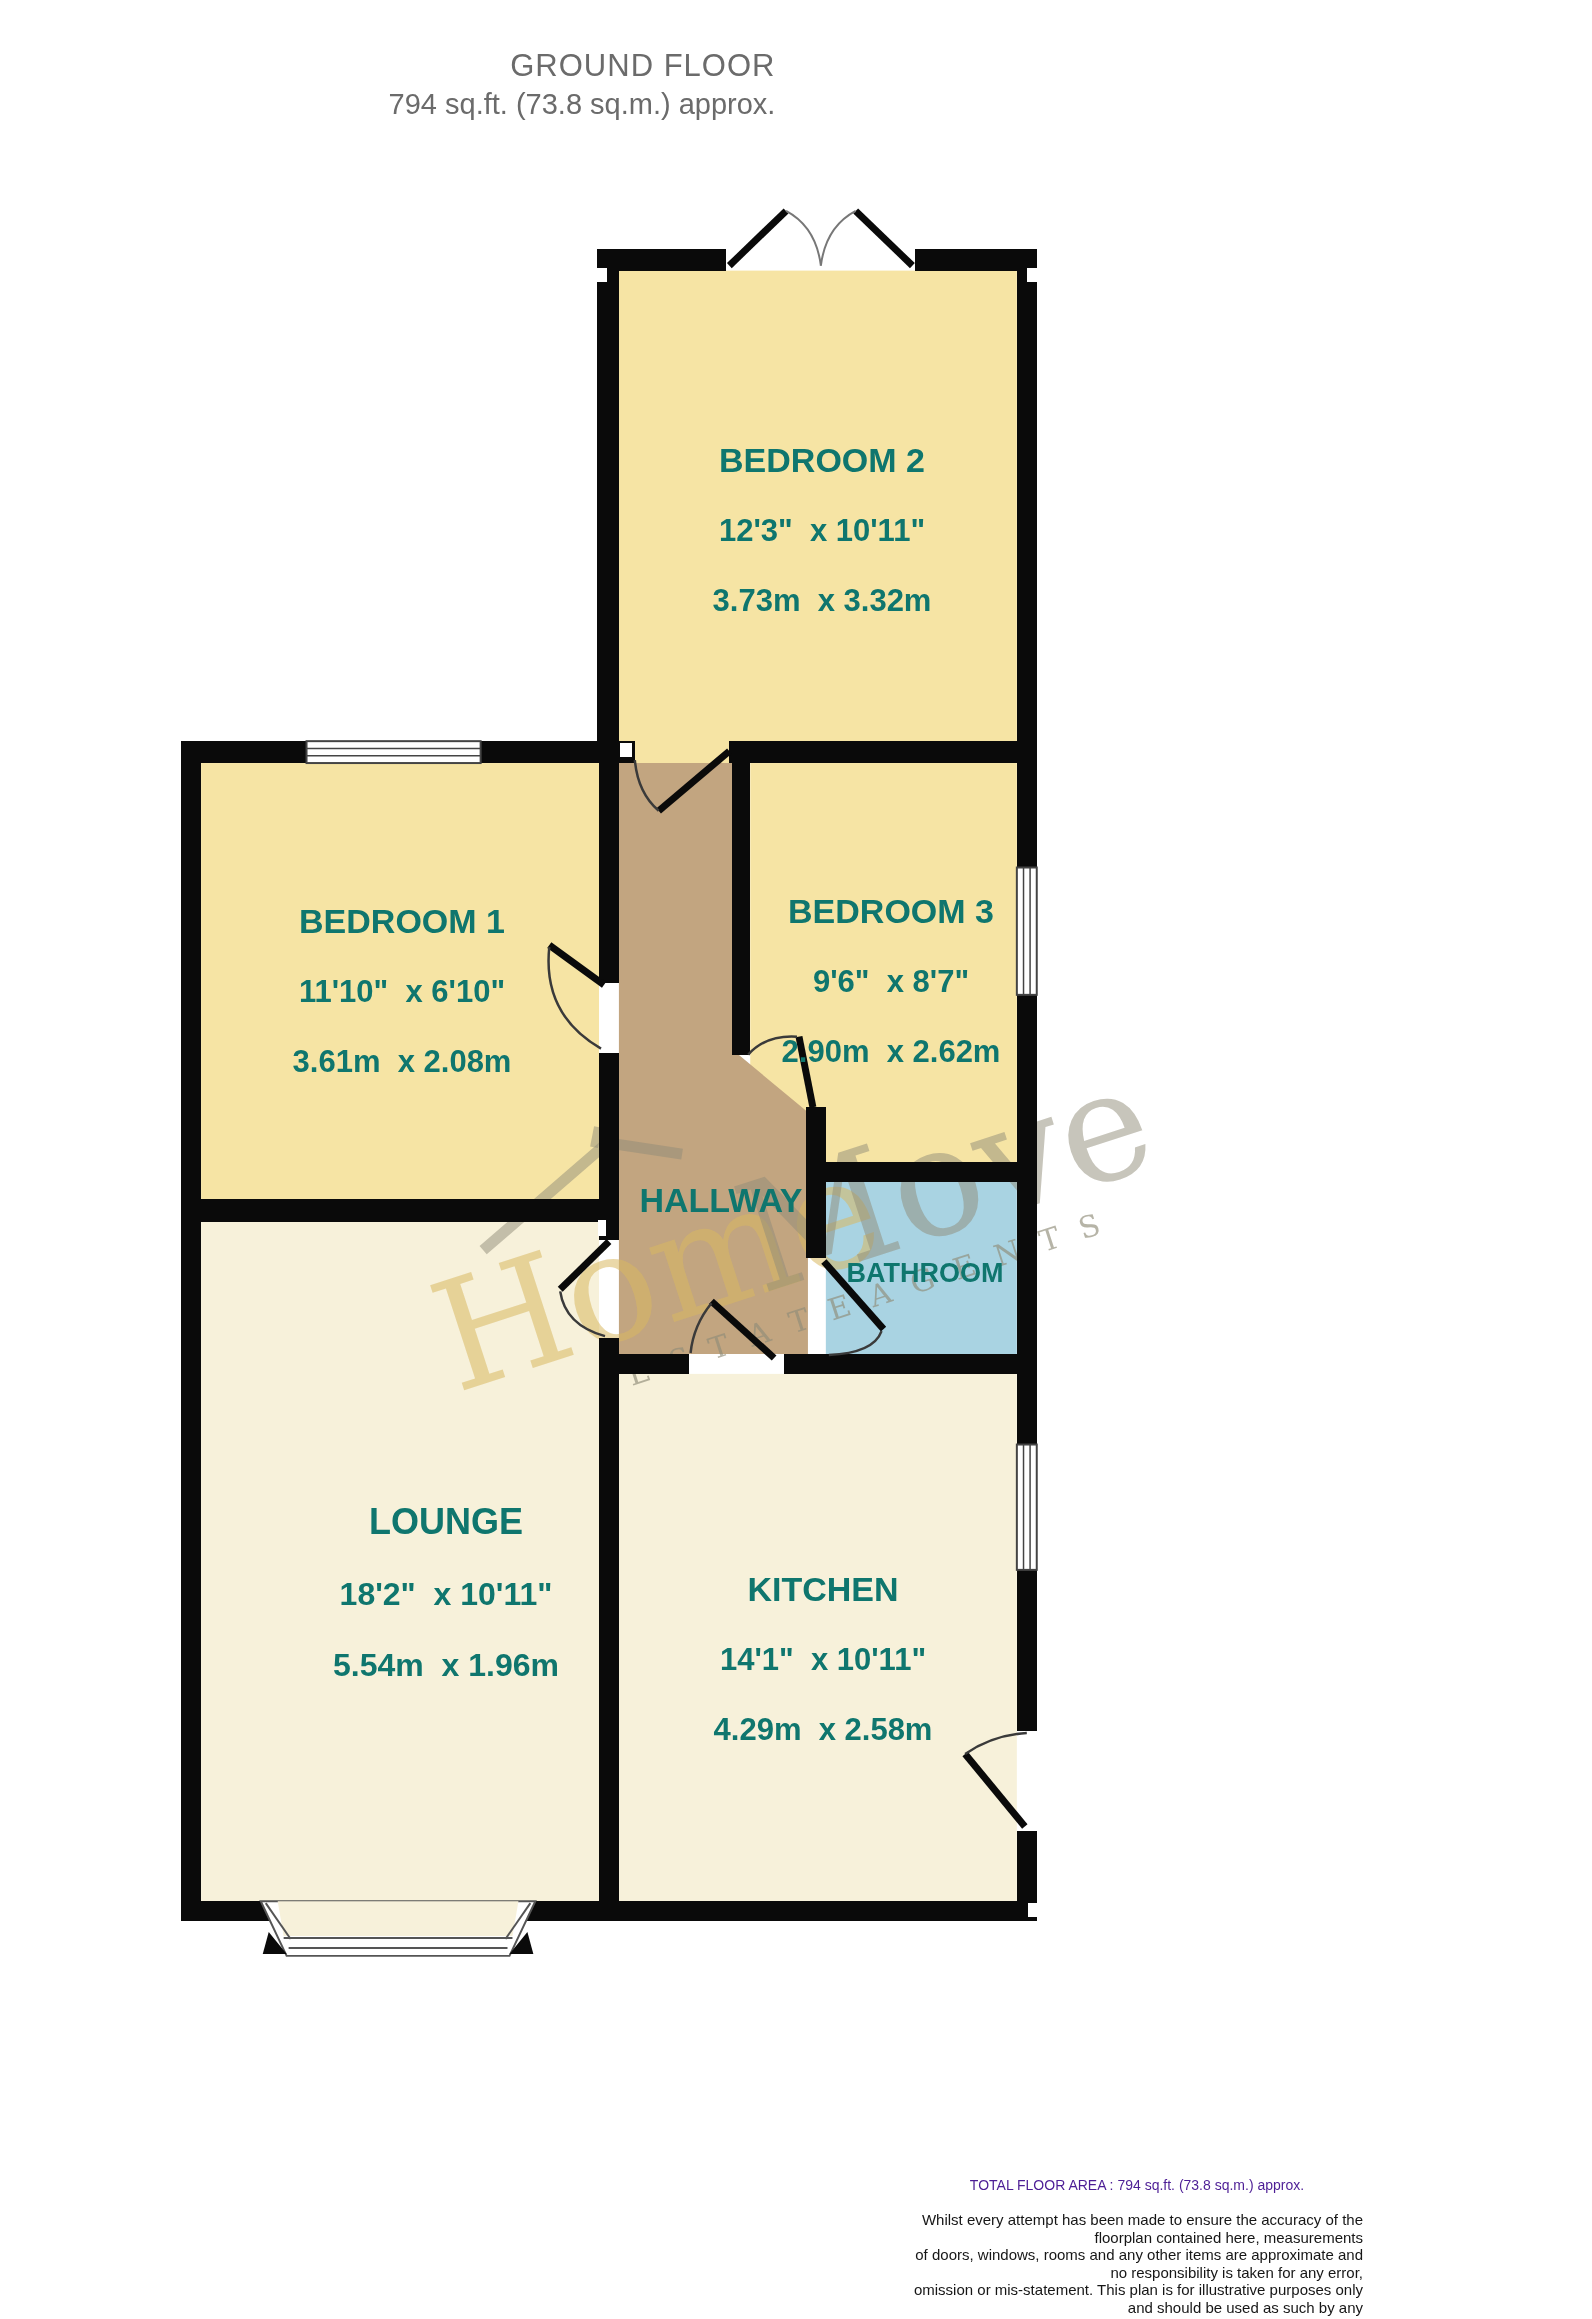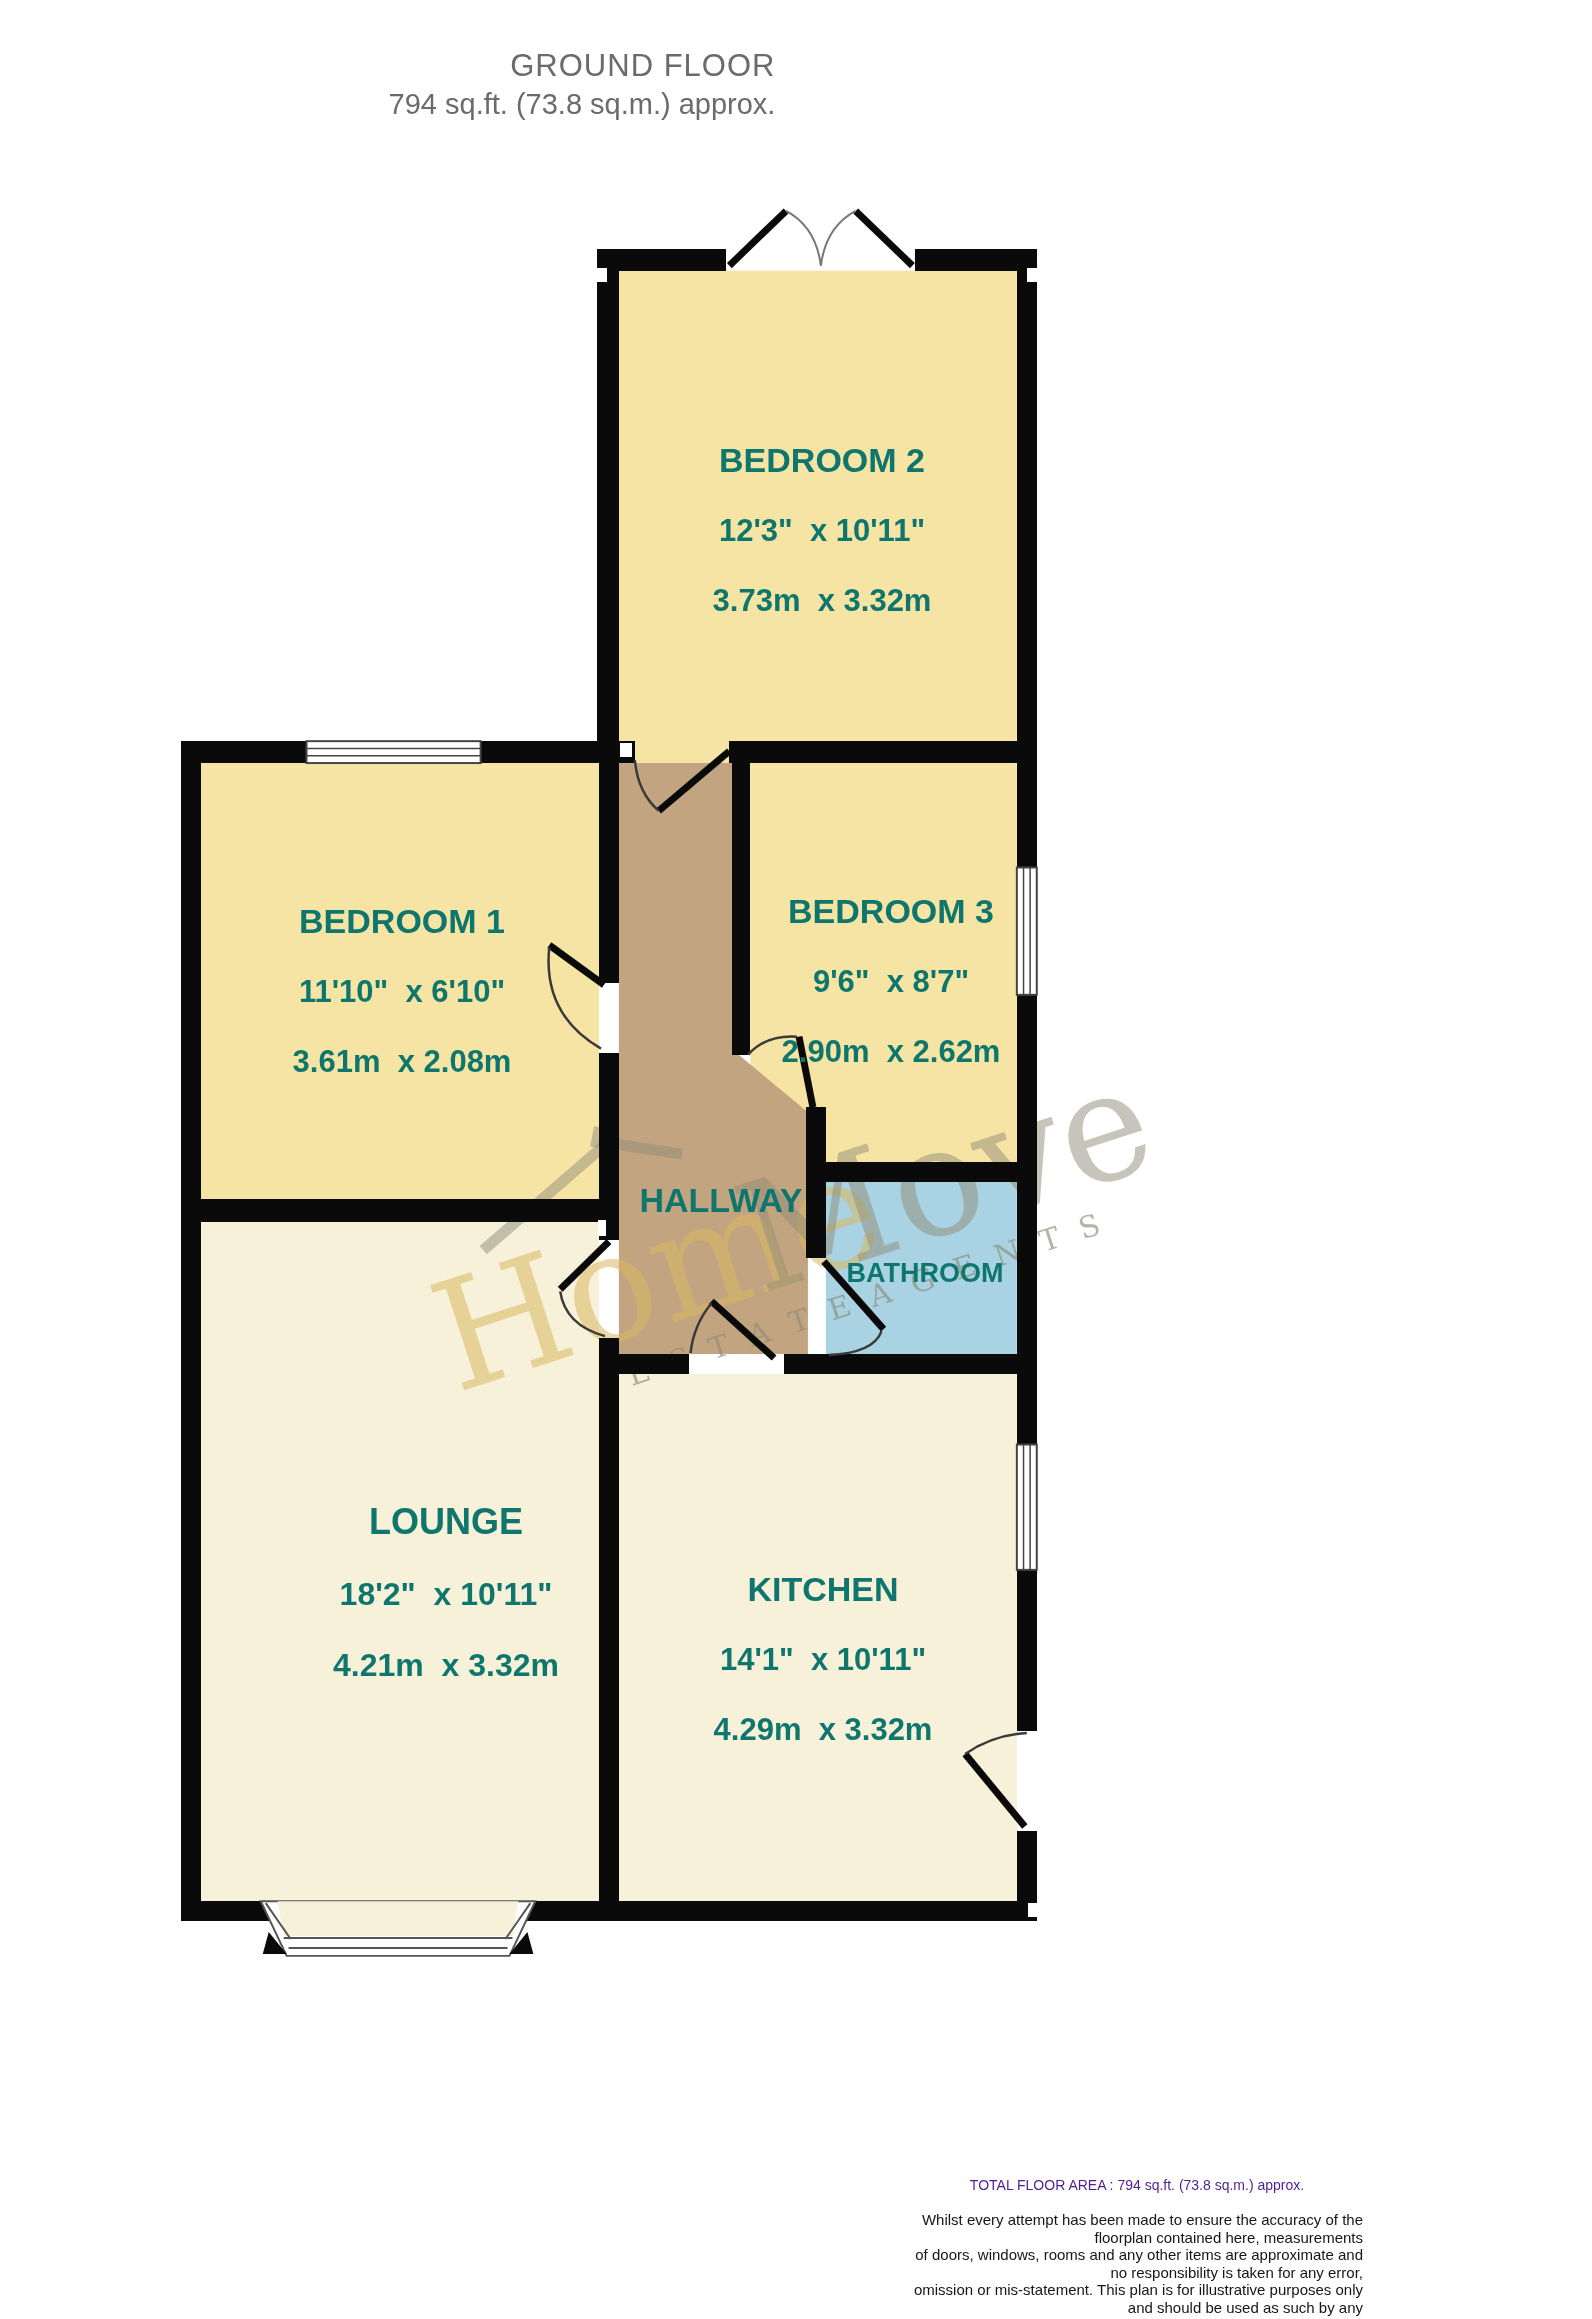--- a/index.html
+++ b/index.html
@@ -168,27 +168,27 @@
     <div class="room-name">HALLWAY</div>
   </div>
 
   <div class="abs room-label" style="left:925px;top:1273px;">
     <div class="room-name small-label">BATHROOM</div>
   </div>
 
   <div class="abs room-label lounge" style="left:402px;top:1593px;margin-left:44px;">
     <div class="room-name">LOUNGE</div>
     <div class="room-dims">18'2"  x 10'11"</div>
-    <div class="room-dims">4.21m  x 3.32m</div>
+    <div class="room-dims">5.54m  x 1.96m</div>
   </div>
 
   <div class="abs room-label" style="left:823px;top:1659px;">
     <div class="room-name">KITCHEN</div>
     <div class="room-dims">14'1"  x 10'11"</div>
-    <div class="room-dims">4.29m  x 3.32m</div>
+    <div class="room-dims">4.29m  x 2.58m</div>
   </div>
 
   <div class="abs center-block footer-total" style="left:1137px;top:2177px;">TOTAL FLOOR AREA : 794 sq.ft. (73.8 sq.m.) approx.</div>
 
   <div class="abs center-block footer-disclaimer" style="left:1134px;top:2211px;">
     <div>Whilst every attempt has been made to ensure the accuracy of the floorplan contained here, measurements</div>
     <div>of doors, windows, rooms and any other items are approximate and no responsibility is taken for any error,</div>
     <div>omission or mis-statement. This plan is for illustrative purposes only and should be used as such by any</div>
     <div>prospective purchaser. The services, systems and appliances shown have not been tested and no guarantee</div>
 

